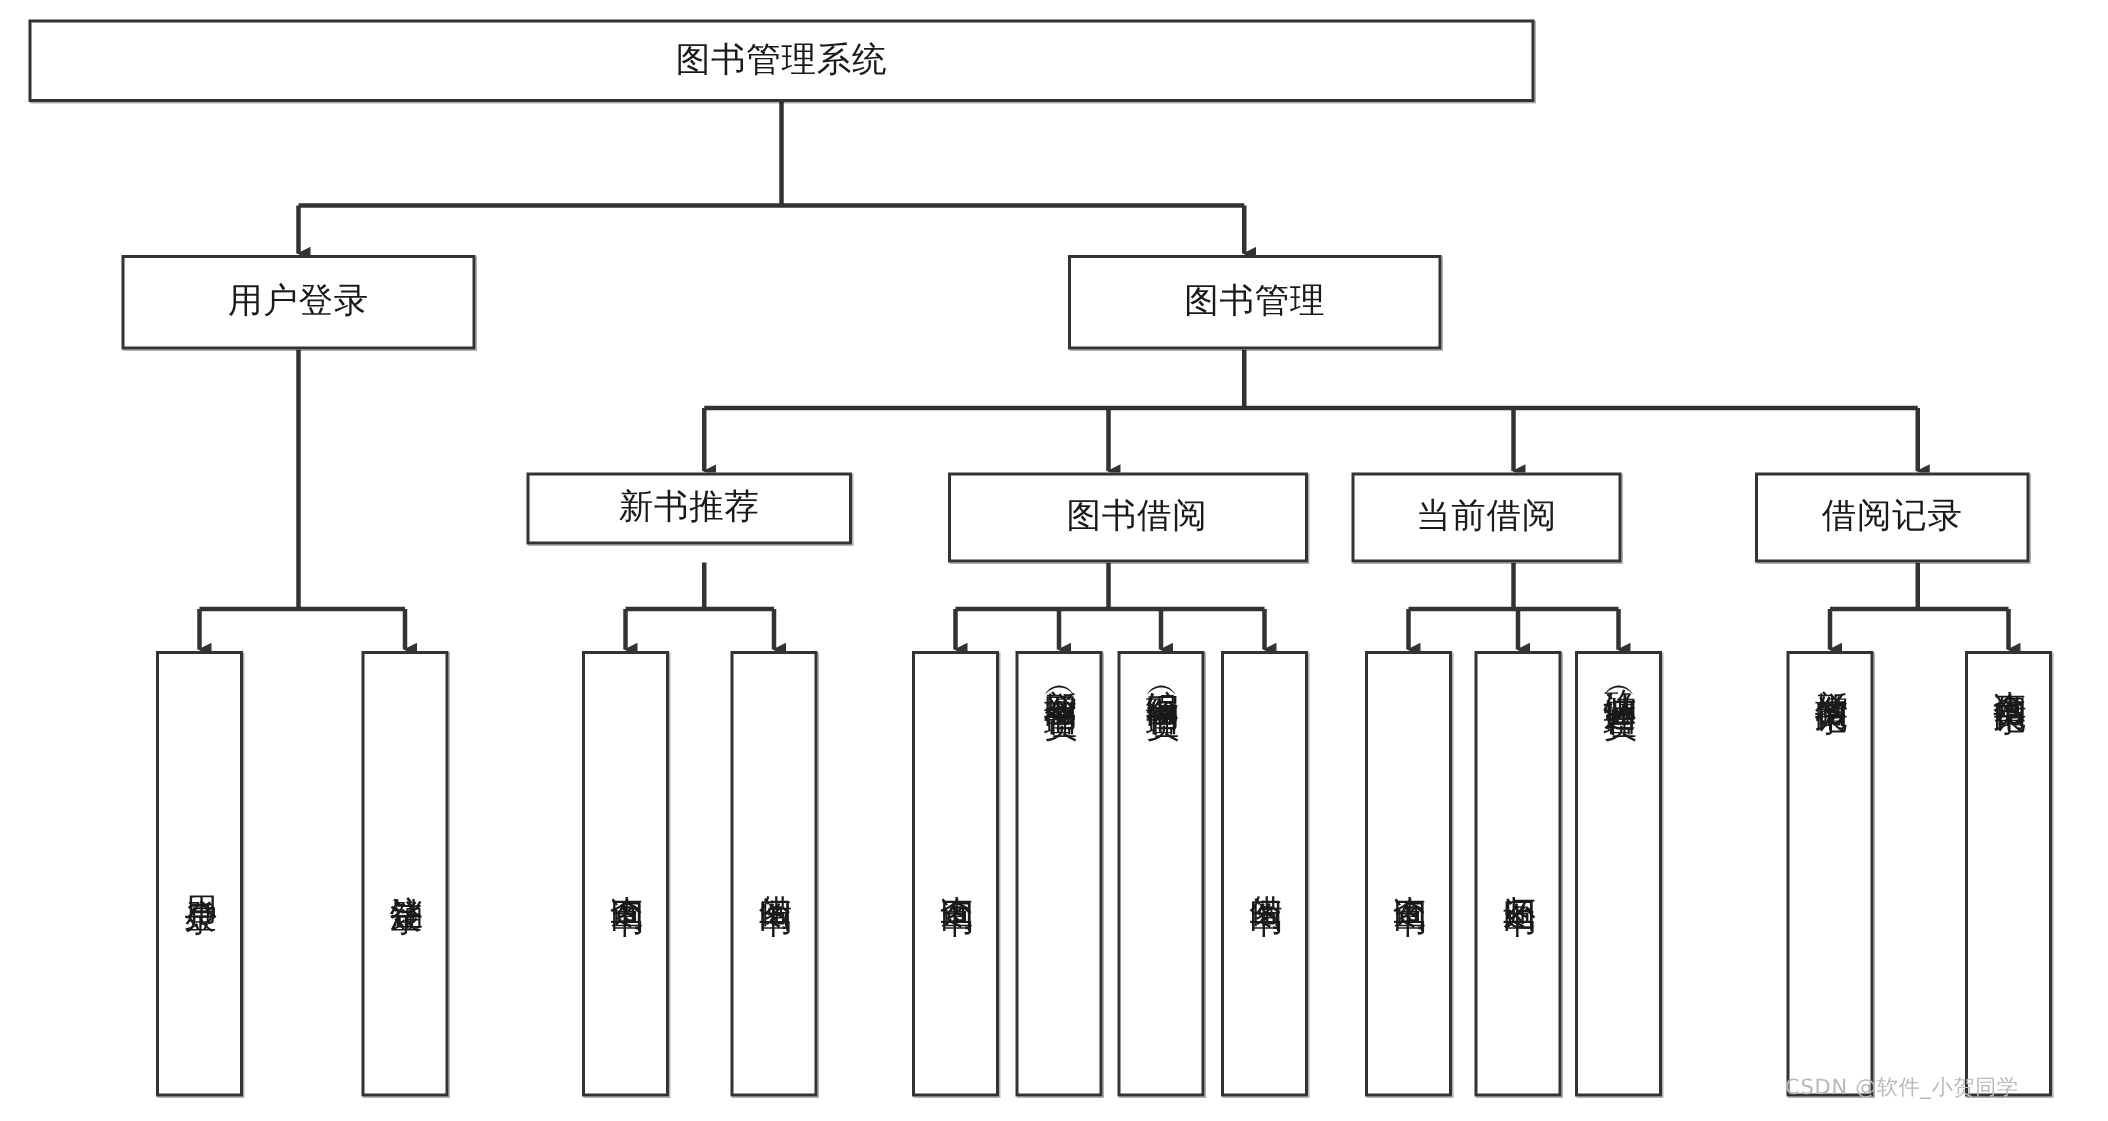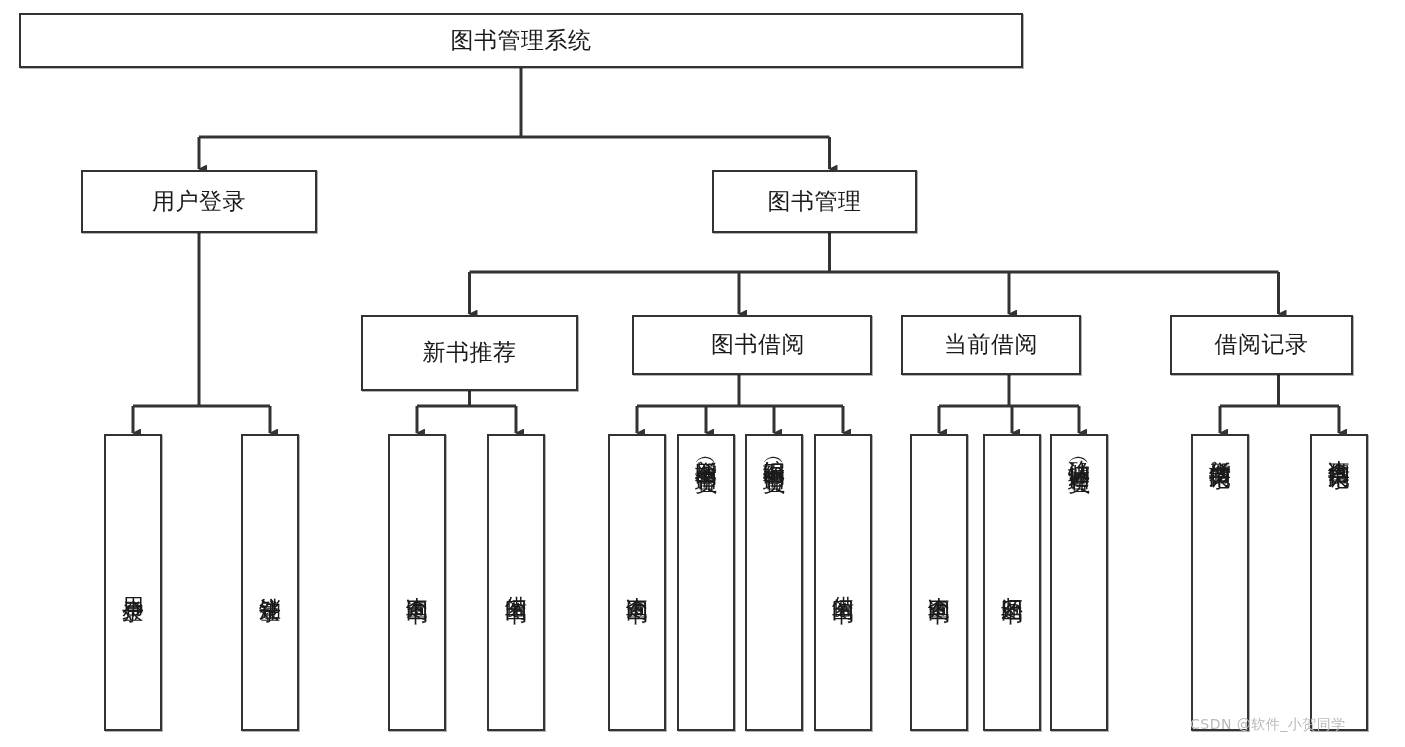--- a/index.html
+++ b/index.html
@@ -120,30 +120,30 @@
         <line x1="1339" y1="406" x2="1339" y2="433" stroke="#333333" stroke-width="3" marker-end="url(#arrowhead)"></line>
       </g>
   </svg>
   <div id="node-layer">
       <div class="node horizontal root" style="left: 19px; top: 13px; width: 1004px; height: 55px;">
         <span class="node-label">图书管理系统</span>
       </div>
       <div class="node horizontal" style="left: 81px; top: 170px; width: 236px; height: 63px;">
         <span class="node-label">用户登录</span>
       </div>
-      <div class="node horizontal" style="left: 712px; top: 170px; width: 205px; height: 63px;">
+      <div class="node horizontal" style="left: 712px; top: 170px; width: 249px; height: 63px;">
         <span class="node-label">图书管理</span>
       </div>
       <div class="node vertical center-text" style="left: 104px; top: 434px; width: 58px; height: 297px;">
         <span class="node-label">用户登录</span>
       </div>
       <div class="node vertical center-text" style="left: 241px; top: 434px; width: 58px; height: 297px;">
         <span class="node-label">注销登录</span>
       </div>
-      <div class="node horizontal" style="left: 361px; top: 315px; width: 217px; height: 76px;">
+      <div class="node horizontal" style="left: 351px; top: 315px; width: 217px; height: 48px;">
         <span class="node-label">新书推荐</span>
       </div>
       <div class="node horizontal" style="left: 632px; top: 315px; width: 240px; height: 60px; padding-left: 12px;">
         <span class="node-label">图书借阅</span>
       </div>
       <div class="node horizontal" style="left: 901px; top: 315px; width: 180px; height: 60px;">
         <span class="node-label">当前借阅</span>
       </div>
       <div class="node horizontal" style="left: 1170px; top: 315px; width: 183px; height: 60px;">
         <span class="node-label">借阅记录</span>

